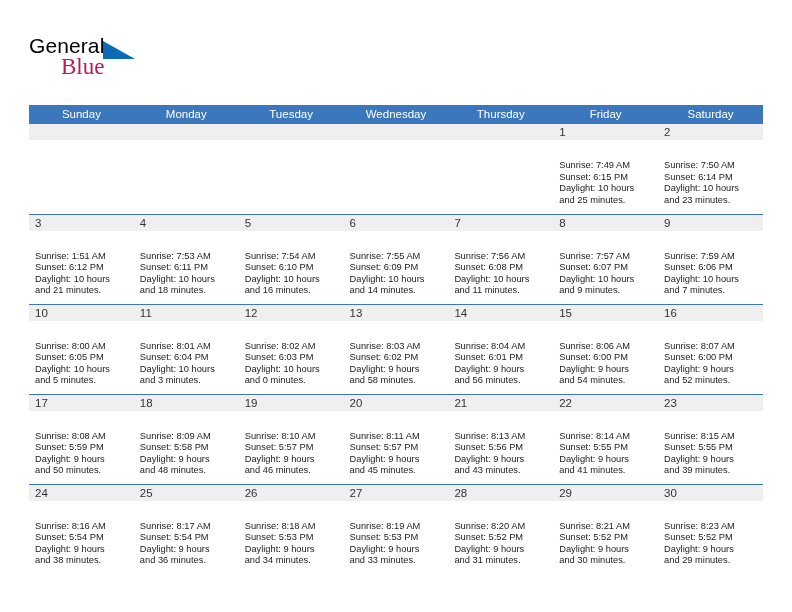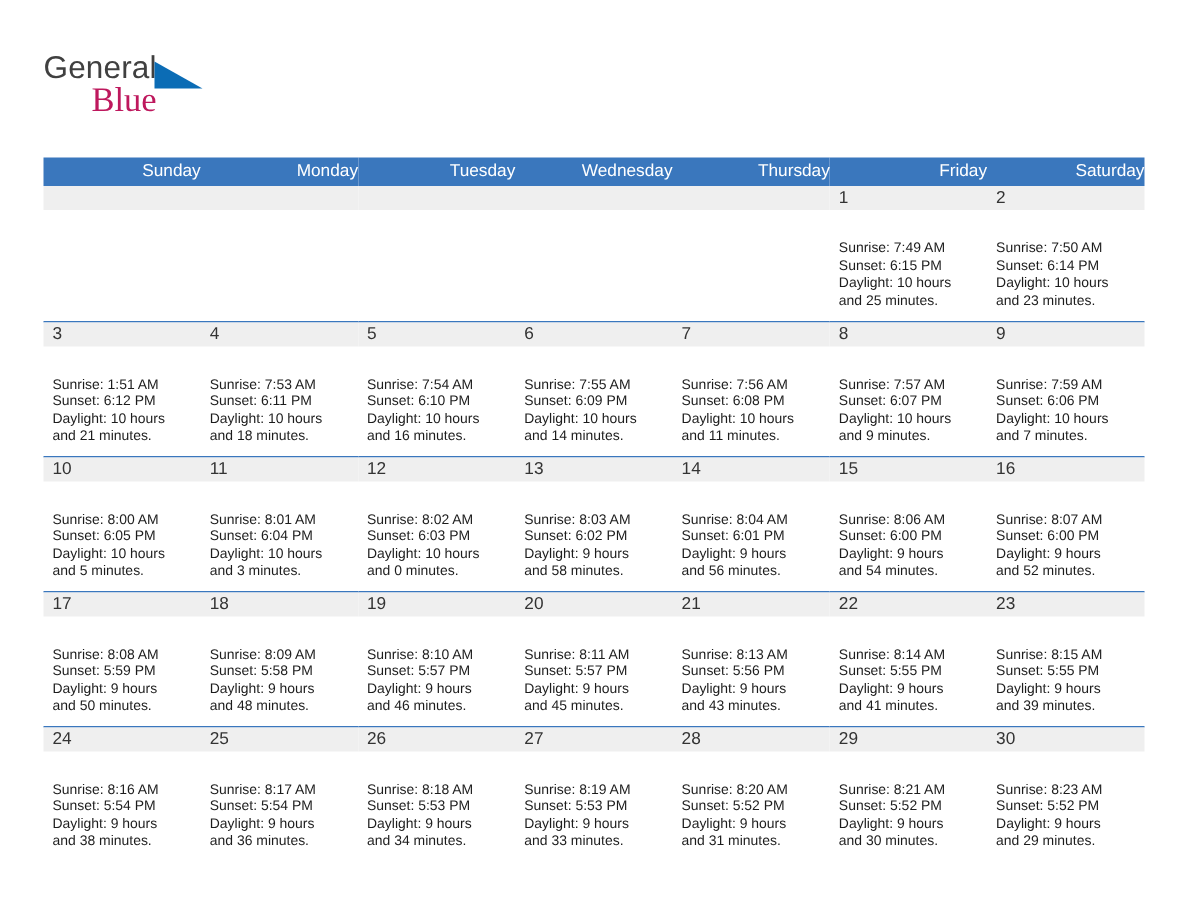--- a/index.html
+++ b/index.html
@@ -37,21 +37,21 @@
     top: 6px;
     width: 140px;
     height: 56px;
   }
   .brand-general {
     position: absolute;
     left: 0;
     top: 0;
     font-size: 21px;
     letter-spacing: 0.1px;
-    color: #404040;
+    color: #000000;
     font-family: "Liberation Sans", sans-serif;
   }
   .brand-blue {
     position: absolute;
     left: 32px;
     top: 20px;
     font-size: 23px;
     color: #be185d;
     font-family: Liberation Serif, serif;
   }
@@ -99,21 +99,21 @@
     width: 104.857px;
     padding: 0;
     vertical-align: top;
   }
 
   thead th {
     background: #3a77bd;
     color: #ffffff;
     font-size: 11.5px;
     font-weight: normal;
-    text-align: right;
+    text-align: center;
     height: 19px;
     line-height: 19px;
     padding-left: 6px;
     box-sizing: border-box;
   }
 
   tbody tr td {
     height: 90px;
     border-top: 1.2px solid #3a77bd;
     box-sizing: border-box;

